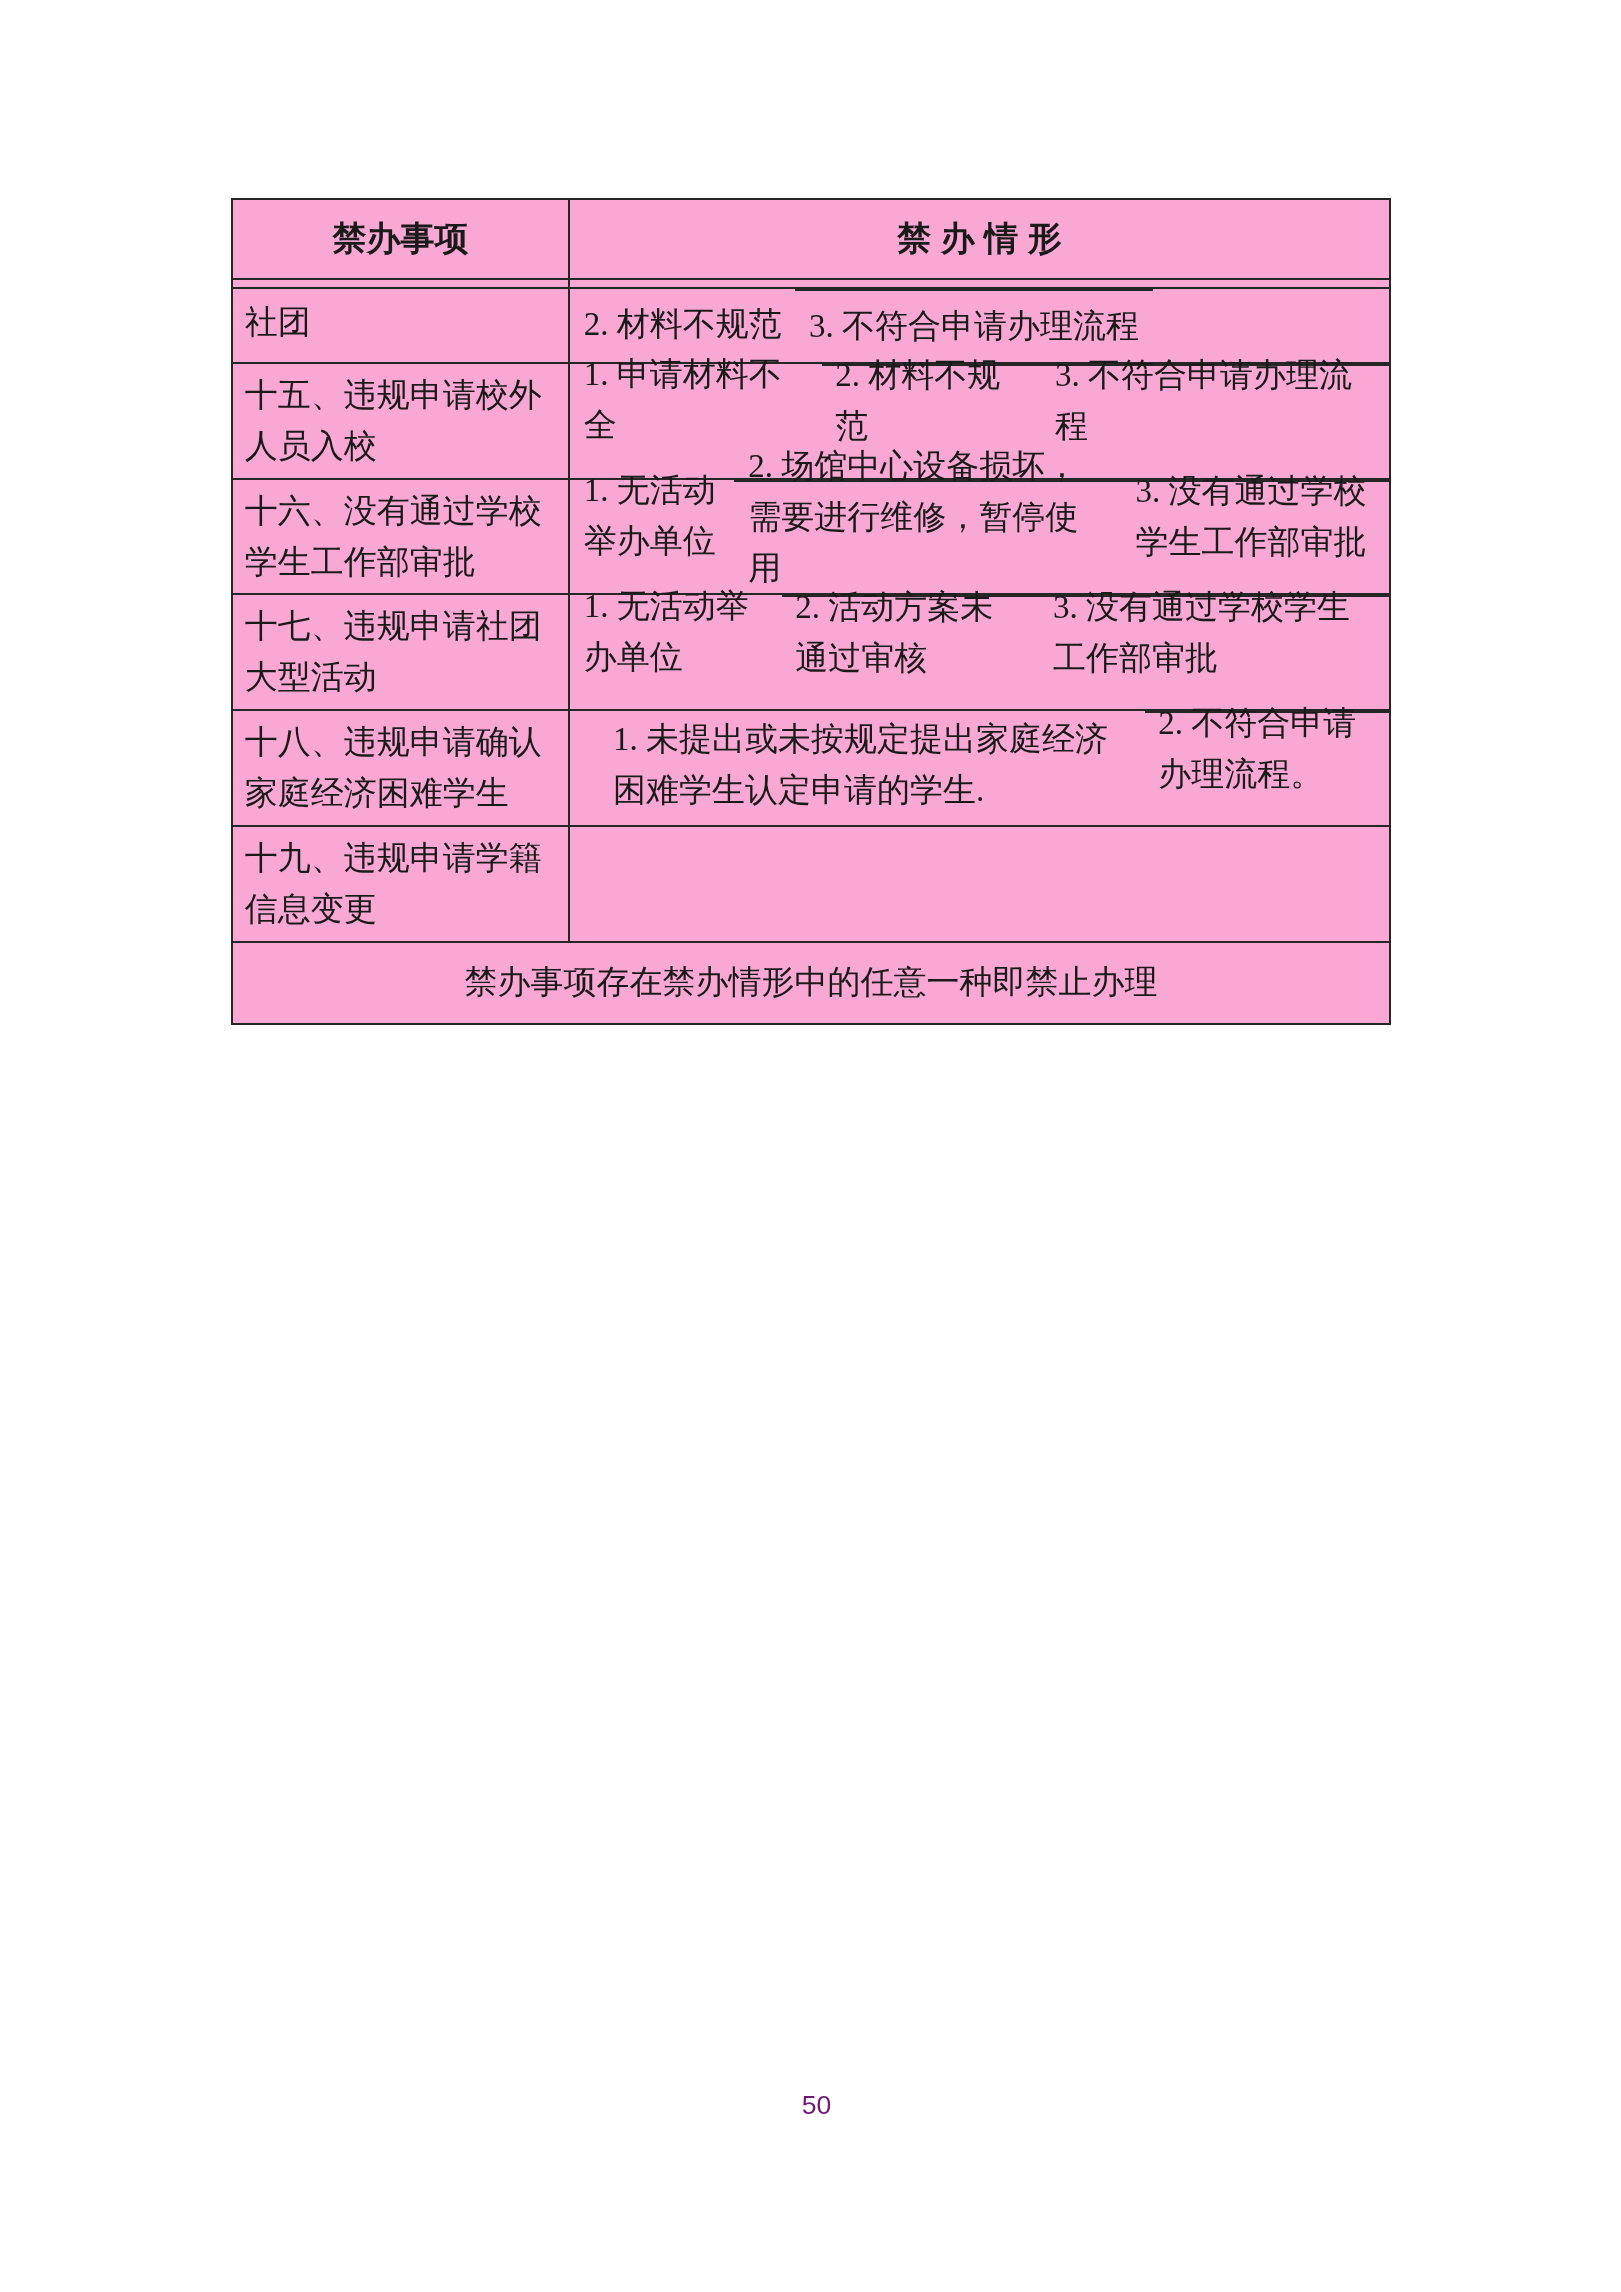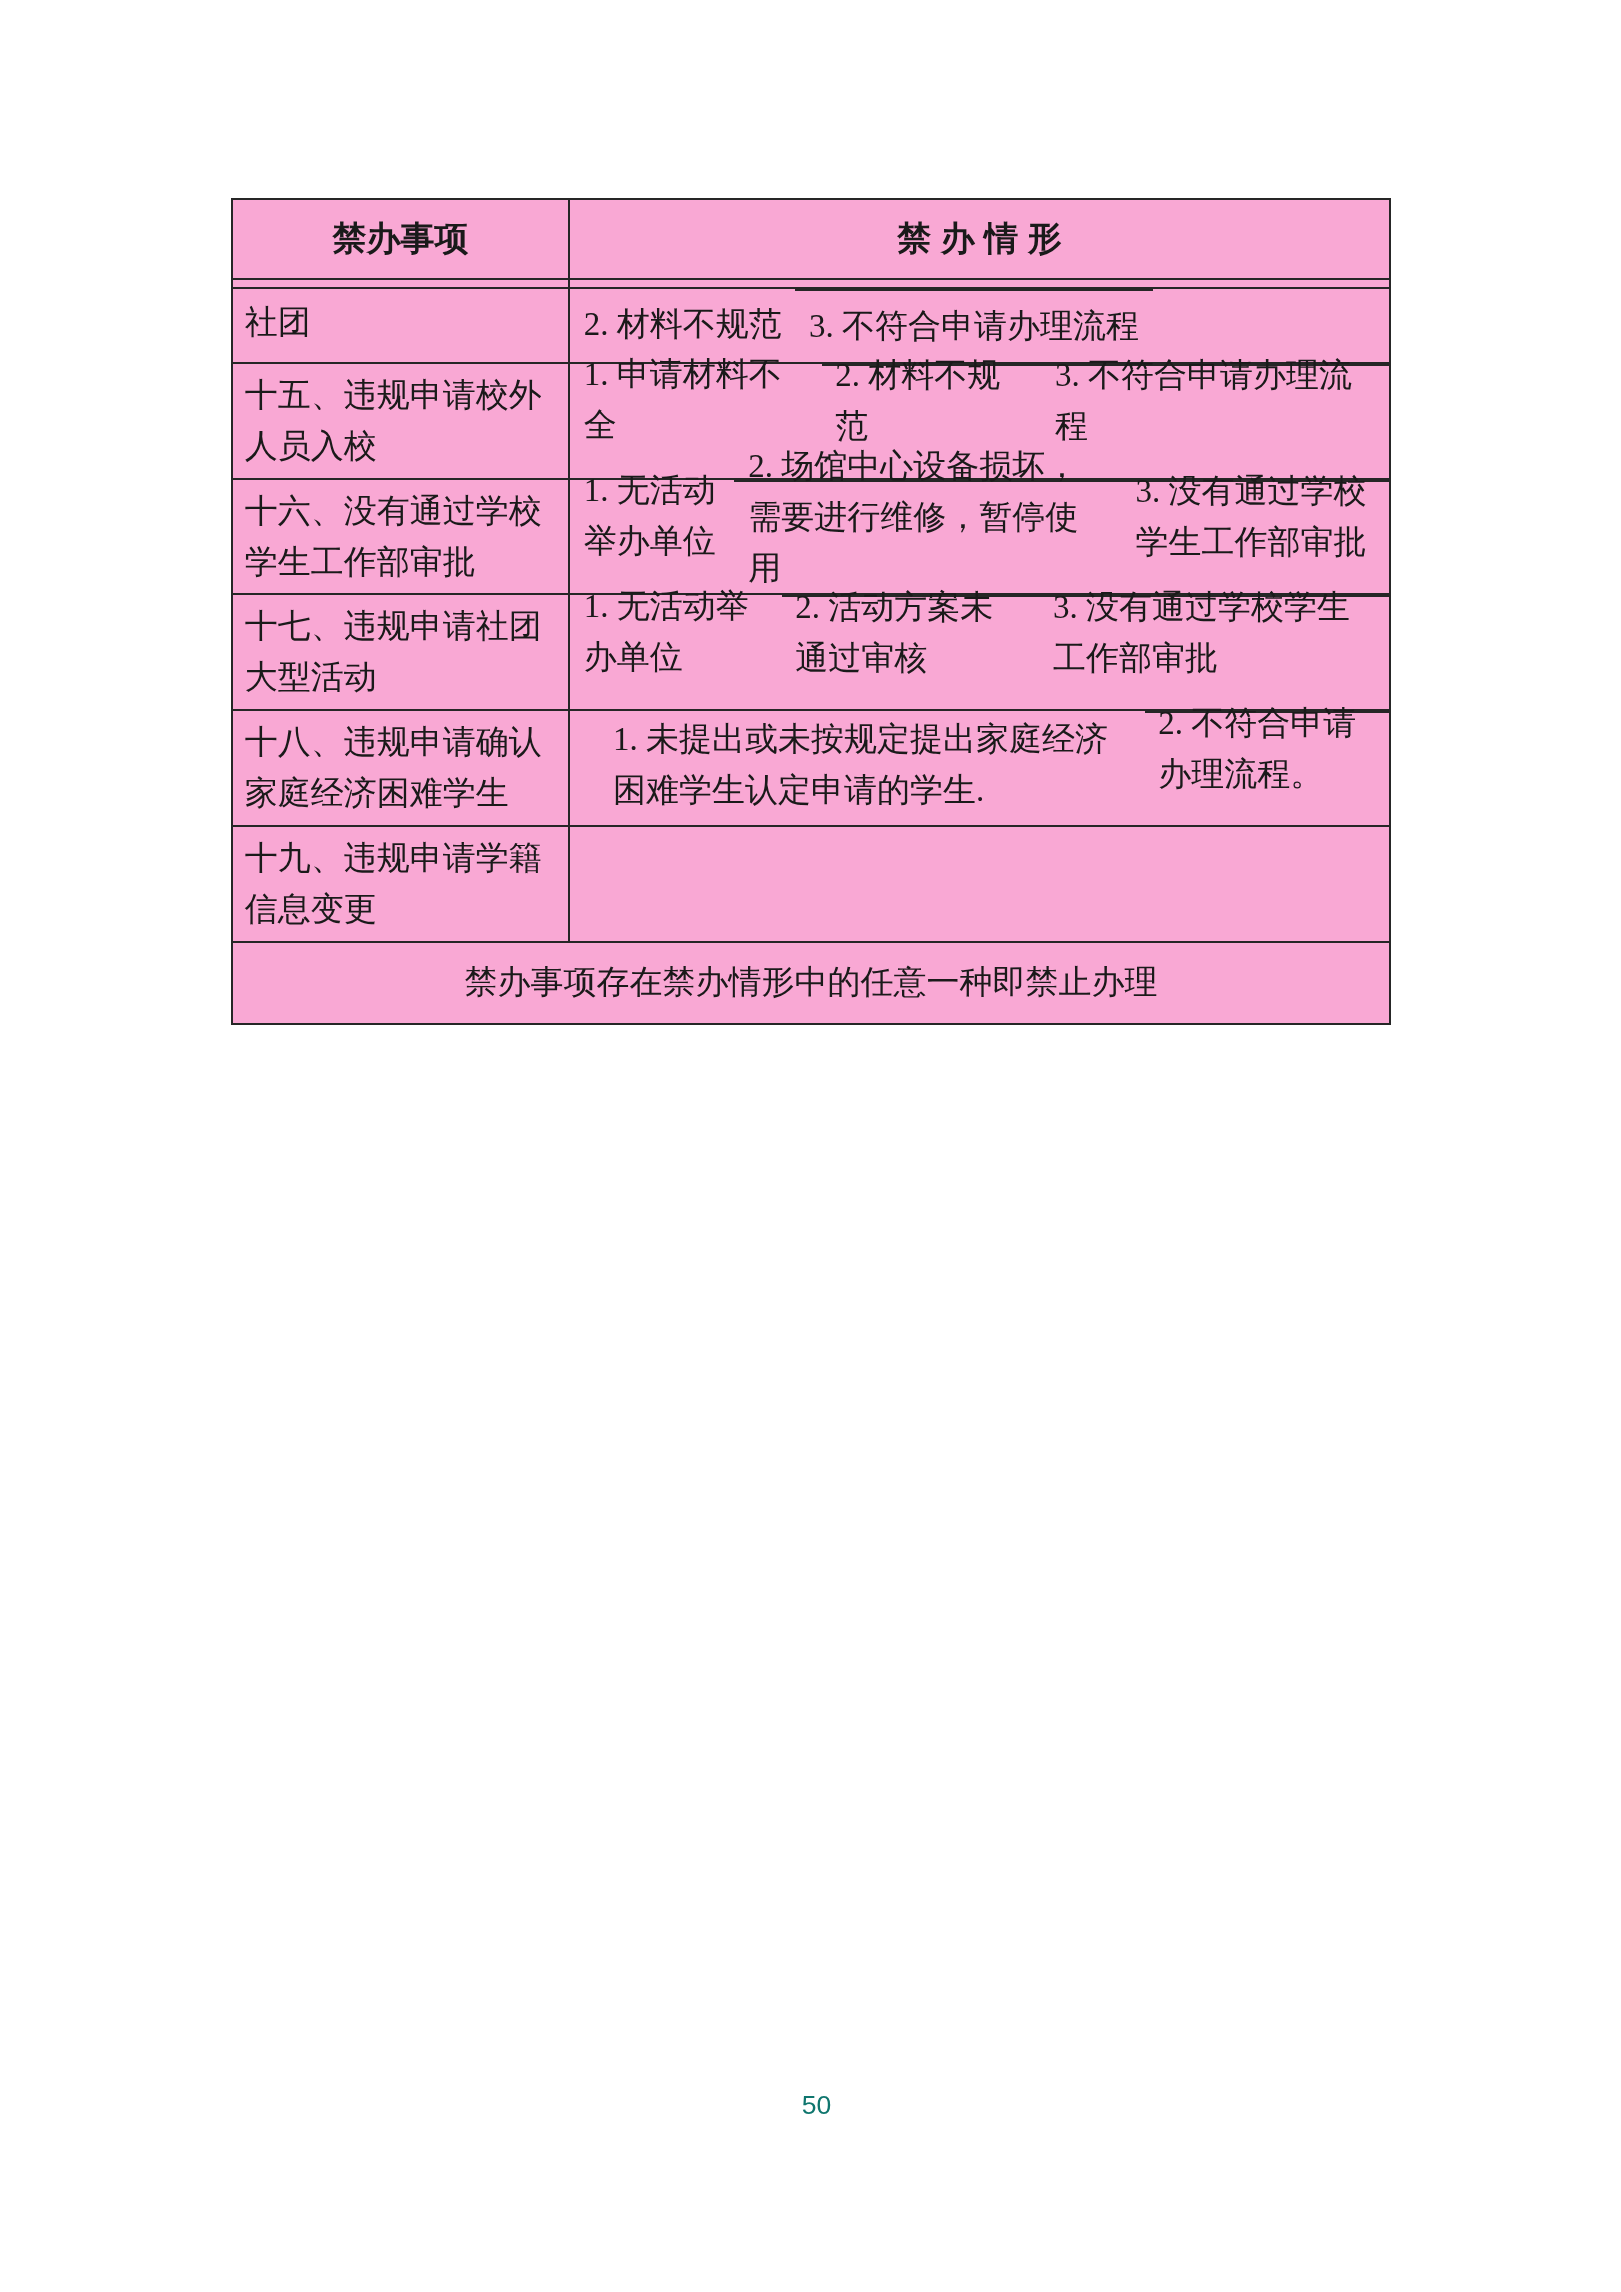--- a/index.html
+++ b/index.html
@@ -60,21 +60,21 @@
     display:flex;align-items:center;justify-content:center;
     font-size:33px;
   }
   .pagenum{
     position:absolute;
     left:0;right:0;
     top:2090px;
     text-align:center;
     font-family:"Liberation Sans","DejaVu Sans",sans-serif;
     font-size:26.5px;
-    color:#0f766e;
+    color:#701a75;
     padding-left:12px;
   }
 </style>
 </head>
 <body>
 
 <div class="page">
 
   <div class="tbl">
 

